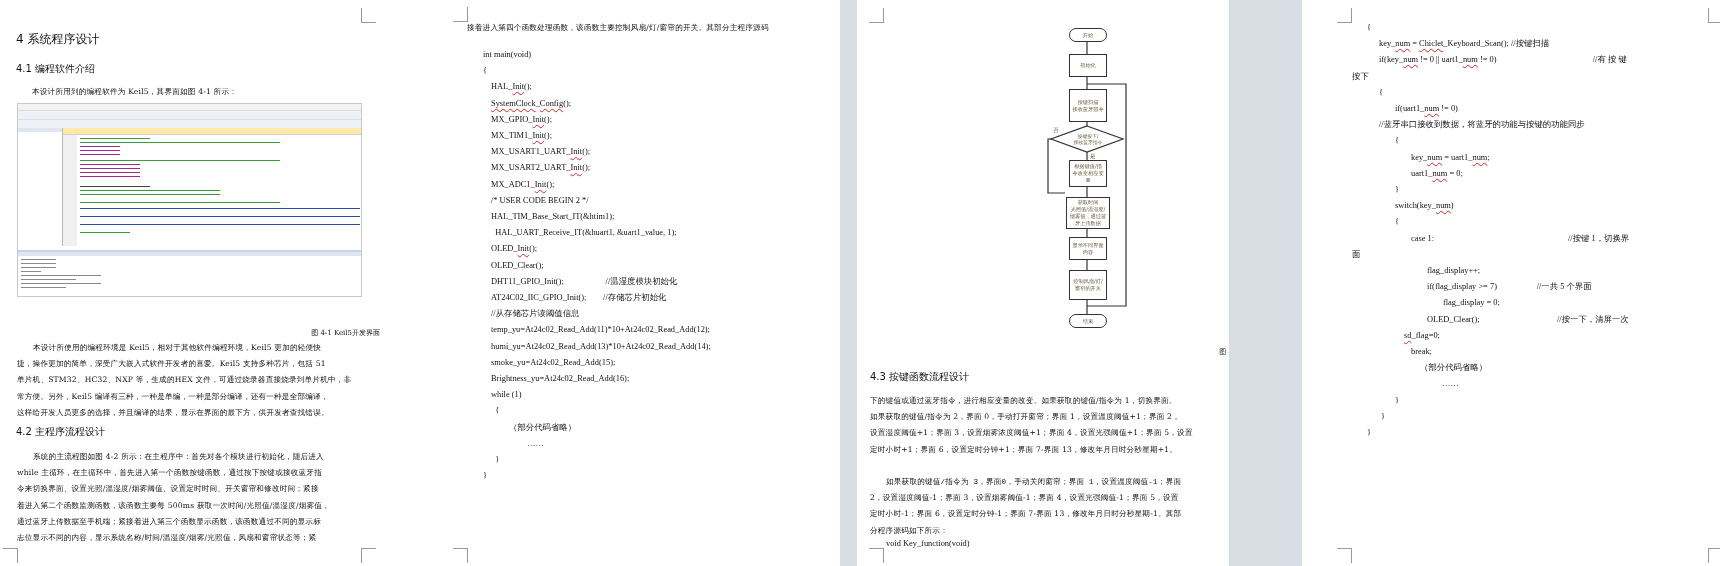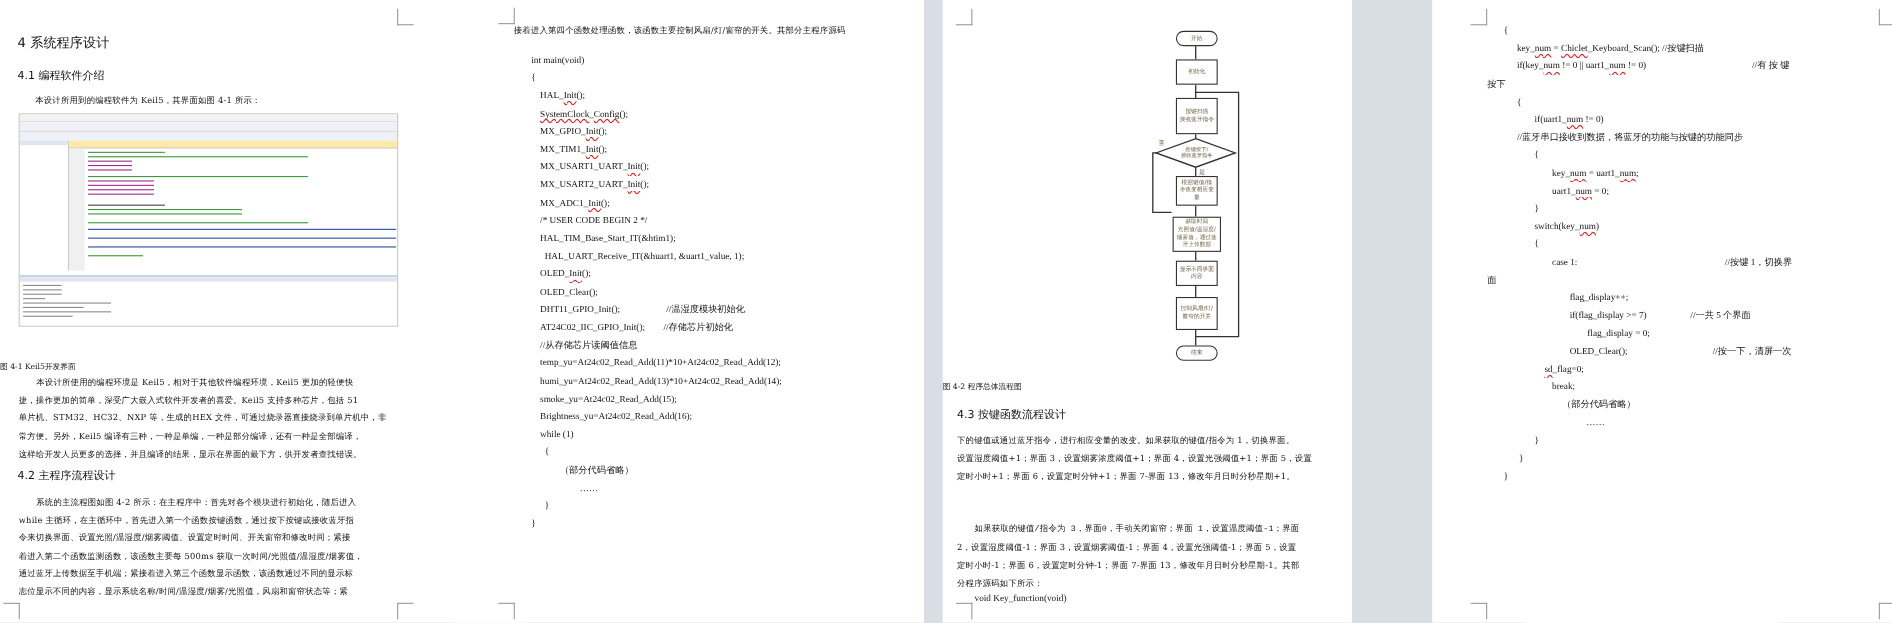--- a/index.html
+++ b/index.html
@@ -8,21 +8,21 @@
   .page{position:absolute;top:0;height:566px;background:#fff;overflow:hidden;}
   .crop{position:absolute;width:14px;height:14px;border-color:#9a9a9a;border-style:solid;border-width:0;}
   .crop.tl{border-right-width:1px;border-bottom-width:1px;}
   .crop.tr{border-left-width:1px;border-bottom-width:1px;}
   .crop.bl{border-right-width:1px;border-top-width:1px;}
   .crop.br{border-left-width:1px;border-top-width:1px;}
   .h1{position:absolute;font-family:"DejaVu Sans","Liberation Sans",sans-serif;font-size:12px;}
   .h2{position:absolute;font-family:"DejaVu Sans","Liberation Sans",sans-serif;font-size:10px;}
   .para{position:absolute;font-size:7.6px;line-height:16.2px;letter-spacing:0.2px;text-align:justify;}
   .para .ln{display:block;white-space:nowrap;}
-  .caption{position:absolute;font-size:7px;text-align:left;}
+  .caption{position:absolute;font-size:7px;text-align:right;}
   .code{position:absolute;font-family:"Liberation Serif","DejaVu Serif",serif;font-size:8.4px;line-height:16.2px;}
   .code .ln{display:block;white-space:pre;}
   .squig{text-decoration:underline wavy #d22;text-decoration-thickness:1px;text-underline-offset:2px;}
   
   .keil{position:absolute;left:17px;top:103px;width:343px;height:192px;background:#fff;border:1px solid #c8c8c8;overflow:hidden;font-size:3px;}
   .keil .menubar{height:6px;background:#f3f3f3;border-bottom:1px solid #ddd;}
   .keil .toolbar{height:8px;background:#eef1f5;border-bottom:1px solid #ddd;}
   .keil .proj{position:absolute;left:0;top:24px;width:44px;height:118px;background:#fff;border-right:1px solid #bbb;}
   .keil .editor{position:absolute;left:45px;top:24px;right:0;height:118px;background:#fff;}
   .keil .tabs{height:6px;background:#ffe9a8;border-bottom:1px solid #cfcfcf;}
@@ -193,20 +193,21 @@
     <div class="node" style="left:212px;top:270px;width:38px;height:30px;white-space:pre-line;">控制风扇/灯/
 窗帘的开关</div>
     <div class="node term" style="left:212px;top:314px;width:38px;height:14px;">结束</div>
   </div>
 
   <div class="caption" style="left:0;width:434px;top:347px;">图 4-2  程序总体流程图</div>
   <div class="h2" style="left:13px;top:370px;">4.3  按键函数流程设计</div>
 
   <div class="para" style="left:13px;top:393px;">
     <span class="ln">下的键值或通过蓝牙指令，进行相应变量的改变。如果获取的键值/指令为 1，切换界面。</span>
+    <span class="ln">如果获取的键值/指令为 2，界面 0，手动打开窗帘；界面 1，设置温度阈值+1；界面 2，</span>
     <span class="ln">设置湿度阈值+1；界面 3，设置烟雾浓度阈值+1；界面 4，设置光强阈值+1；界面 5，设置</span>
     <span class="ln">定时小时+1；界面 6，设置定时分钟+1；界面 7-界面 13，修改年月日时分秒星期+1。</span>
   </div>
   <div class="para" style="left:13px;top:474px;">
     <span class="ln" style="padding-left:16px;font-family:Liberation Mono, monospace;">如果获取的键值/指令为 3，界面0，手动关闭窗帘；界面 1，设置温度阈值-1；界面</span>
     <span class="ln">2，设置湿度阈值-1；界面 3，设置烟雾阈值-1；界面 4，设置光强阈值-1；界面 5，设置</span>
     <span class="ln">定时小时-1；界面 6，设置定时分钟-1；界面 7-界面 13，修改年月日时分秒星期-1。其部</span>
     <span class="ln">分程序源码如下所示：</span>
   </div>
   <div class="code" style="left:29px;top:536px;">void Key_function(void)</div>

